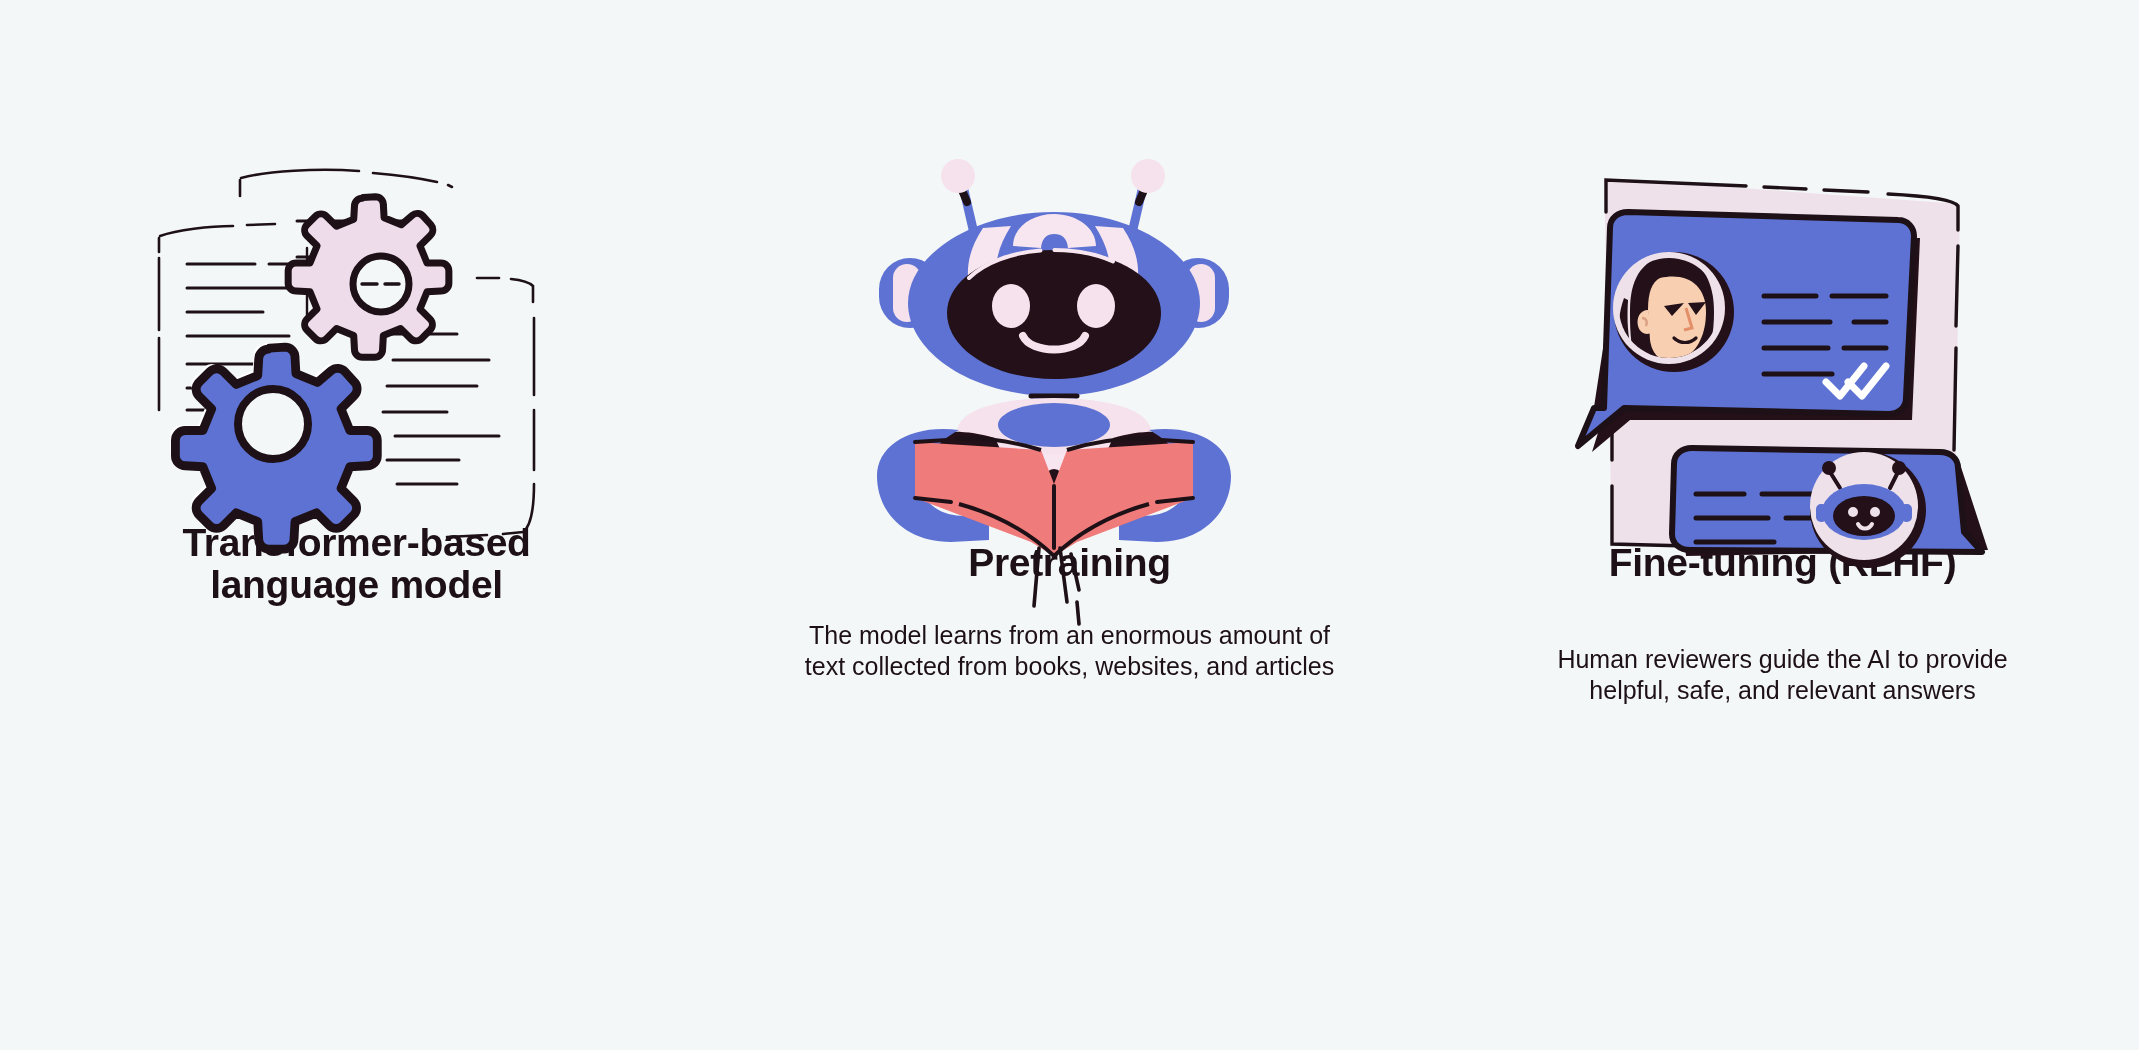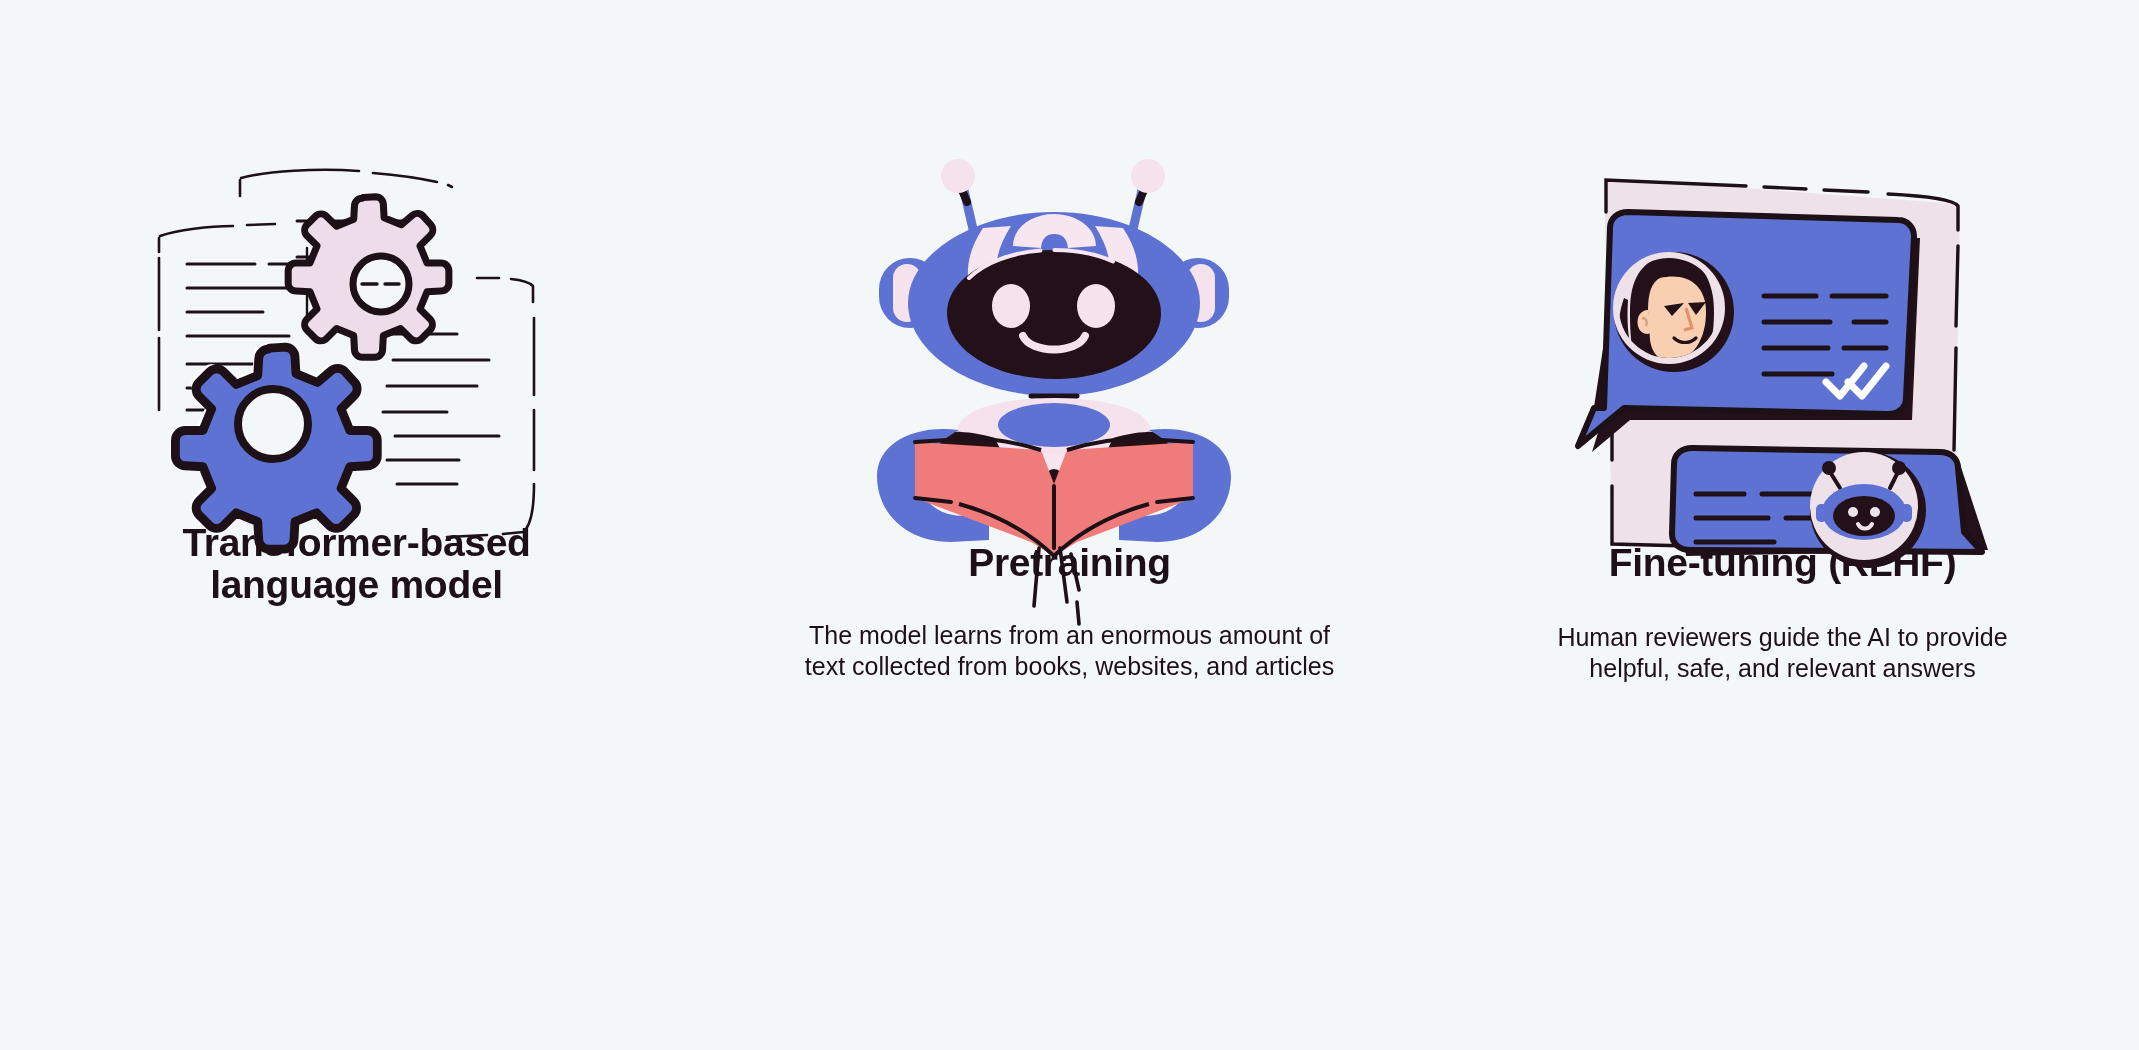--- a/index.html
+++ b/index.html
@@ -51,21 +51,21 @@
   .col3 .title { font-size: 39px; width: 520px; margin-top: -18px; }
 
   .body-text {
     font-size: 25px;
     color: #1d1016;
     text-align: center;
     line-height: 1.22;
   }
   .col1 .body-text { width: 560px; margin-top: 34px; }
   .col2 .body-text { width: 530px; margin-top: 36px; }
-  .col3 .body-text { width: 490px; margin-top: 38px; }
+  .col3 .body-text { width: 490px; margin-top: 60px; }
 
   svg { display: block; overflow: visible; }
 </style>
 </head>
 <body>
 
 <div id="infographic">
 
   <div class="column col1">
     <div class="art-wrap">

